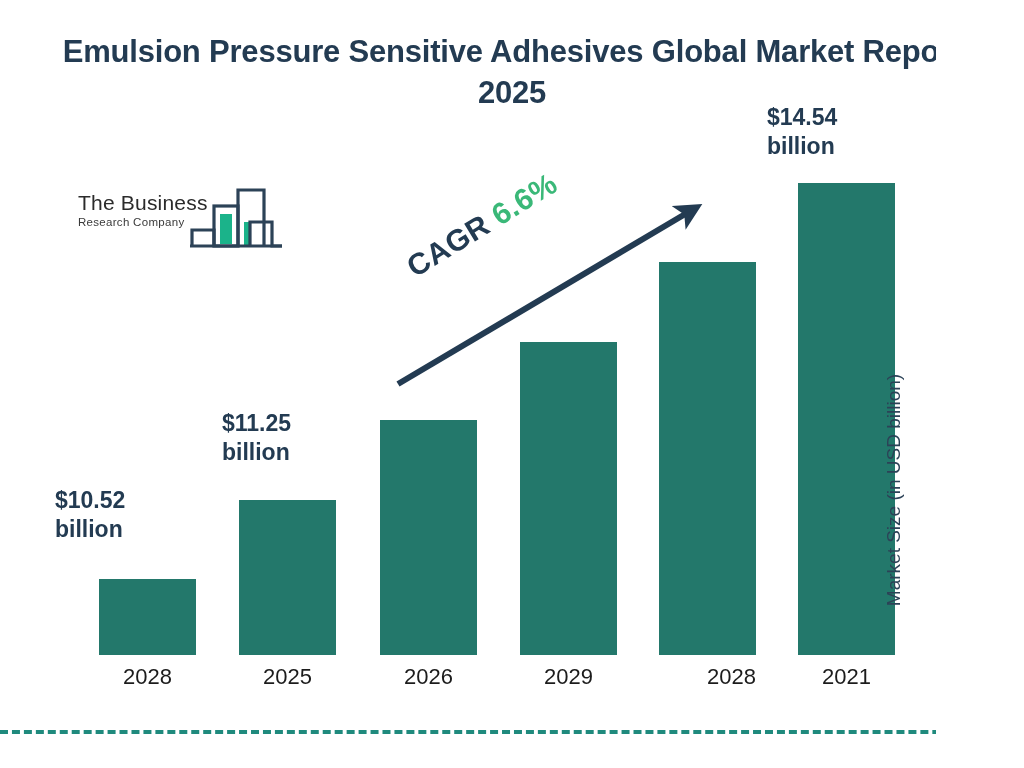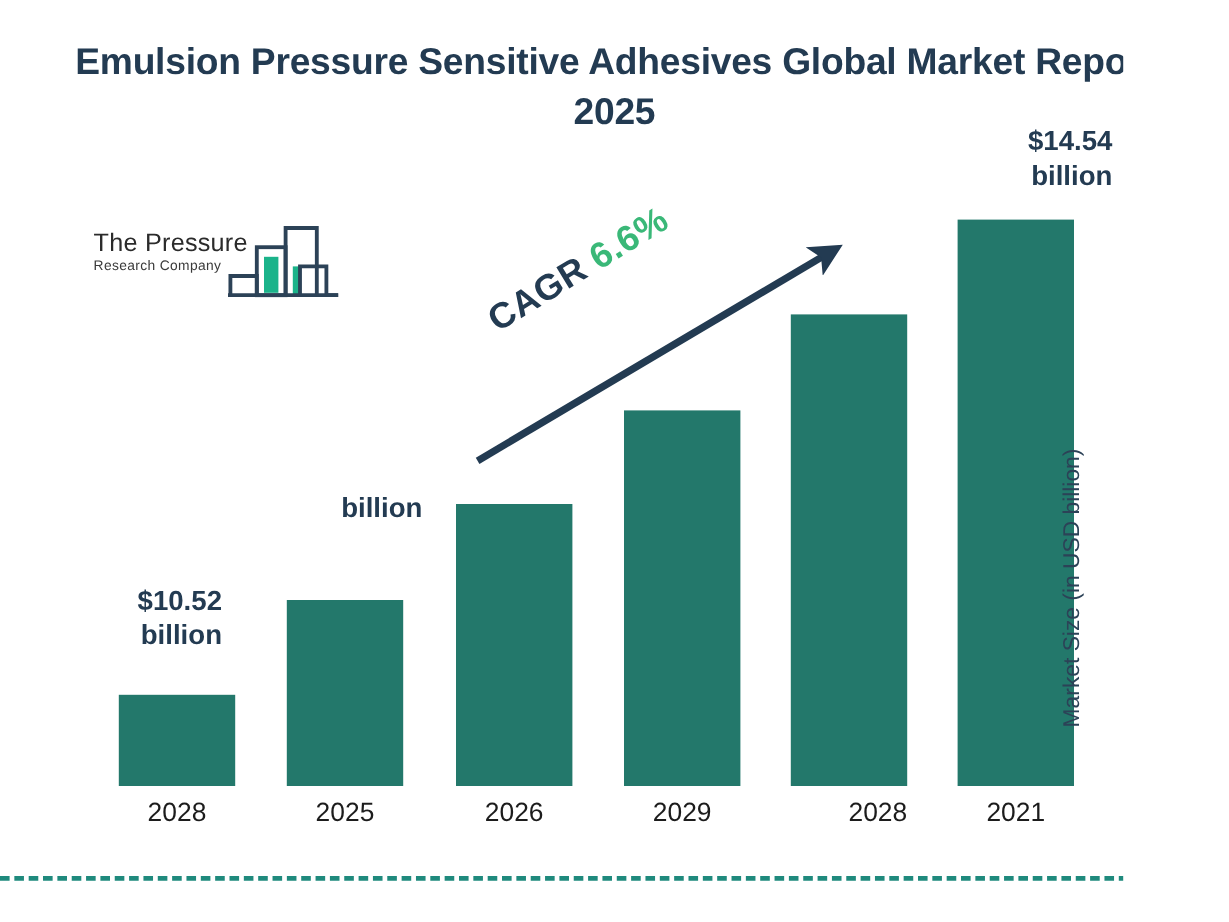--- a/index.html
+++ b/index.html
@@ -78,21 +78,21 @@
     top: 0;
     width: 1024px;
     height: 768px;
   }
   .bar {
     position: absolute;
     background: #23786b;
   }
   .bar-value {
     position: absolute;
-    text-align: right;
+    text-align: left;
     font-size: 23px;
     font-weight: bold;
     color: #233b52;
     line-height: 1.28;
   }
   .x-tick {
     position: absolute;
     text-align: center;
     font-size: 22px;
     font-weight: 400;
@@ -149,21 +149,21 @@
 </style>
 </head>
 <body>
 
 <div id="page">
 
   <div id="chart-title">Emulsion Pressure Sensitive Adhesives Global Market Report 2025</div>
 
   <div id="logo">
     <div id="logo-text">
-      <div id="logo-line1">The Pressure</div>
+      <div id="logo-line1">The Business</div>
       <div id="logo-line2">Research Company</div>
     </div>
     <span id="logo-mark">
       <svg width="92" height="66" viewBox="0 0 92 66">
         <polyline points="2,60 2,44 24,44 24,60" fill="none" stroke="#2c4257" stroke-width="3.2"></polyline>
         <rect x="24" y="20" width="24" height="40" fill="none" stroke="#2c4257" stroke-width="3.2"></rect>
         <rect x="30" y="28" width="12" height="30" fill="#1bb38a"></rect>
         <polyline points="48,60 48,4 74,4 74,60" fill="none" stroke="#2c4257" stroke-width="3.2"></polyline>
         <rect x="54" y="36" width="6" height="24" fill="#1bb38a"></rect>
         <polyline points="60,60 60,36 82,36 82,60 92,60" fill="none" stroke="#2c4257" stroke-width="3.2"></polyline>
@@ -179,20 +179,21 @@
     <div class="bar" style="left:380px; top:420px; width:97px; height:235px;"></div>
     <div class="bar" style="left:520px; top:342px; width:97px; height:313px;"></div>
     <div class="bar" style="left:659px; top:262px; width:97px; height:393px;"></div>
     <div class="bar" style="left:798px; top:183px; width:97px; height:472px;"></div>
 
     <div class="bar-value" style="left:55px; top:486px; width:130px;">
       <div>$10.52</div>
       <div>billion</div>
     </div>
     <div class="bar-value" style="left:222px; top:409px; width:130px;">
+      <div>$11.25</div>
       <div>billion</div>
     </div>
     <div class="bar-value" style="left:767px; top:103px; width:160px;">
       <div>$14.54</div>
       <div>billion</div>
     </div>
 
     <div class="x-tick" style="left:99px;  top:664px; width:97px;">2028</div>
     <div class="x-tick" style="left:239px; top:664px; width:97px;">2025</div>
     <div class="x-tick" style="left:380px; top:664px; width:97px;">2026</div>

